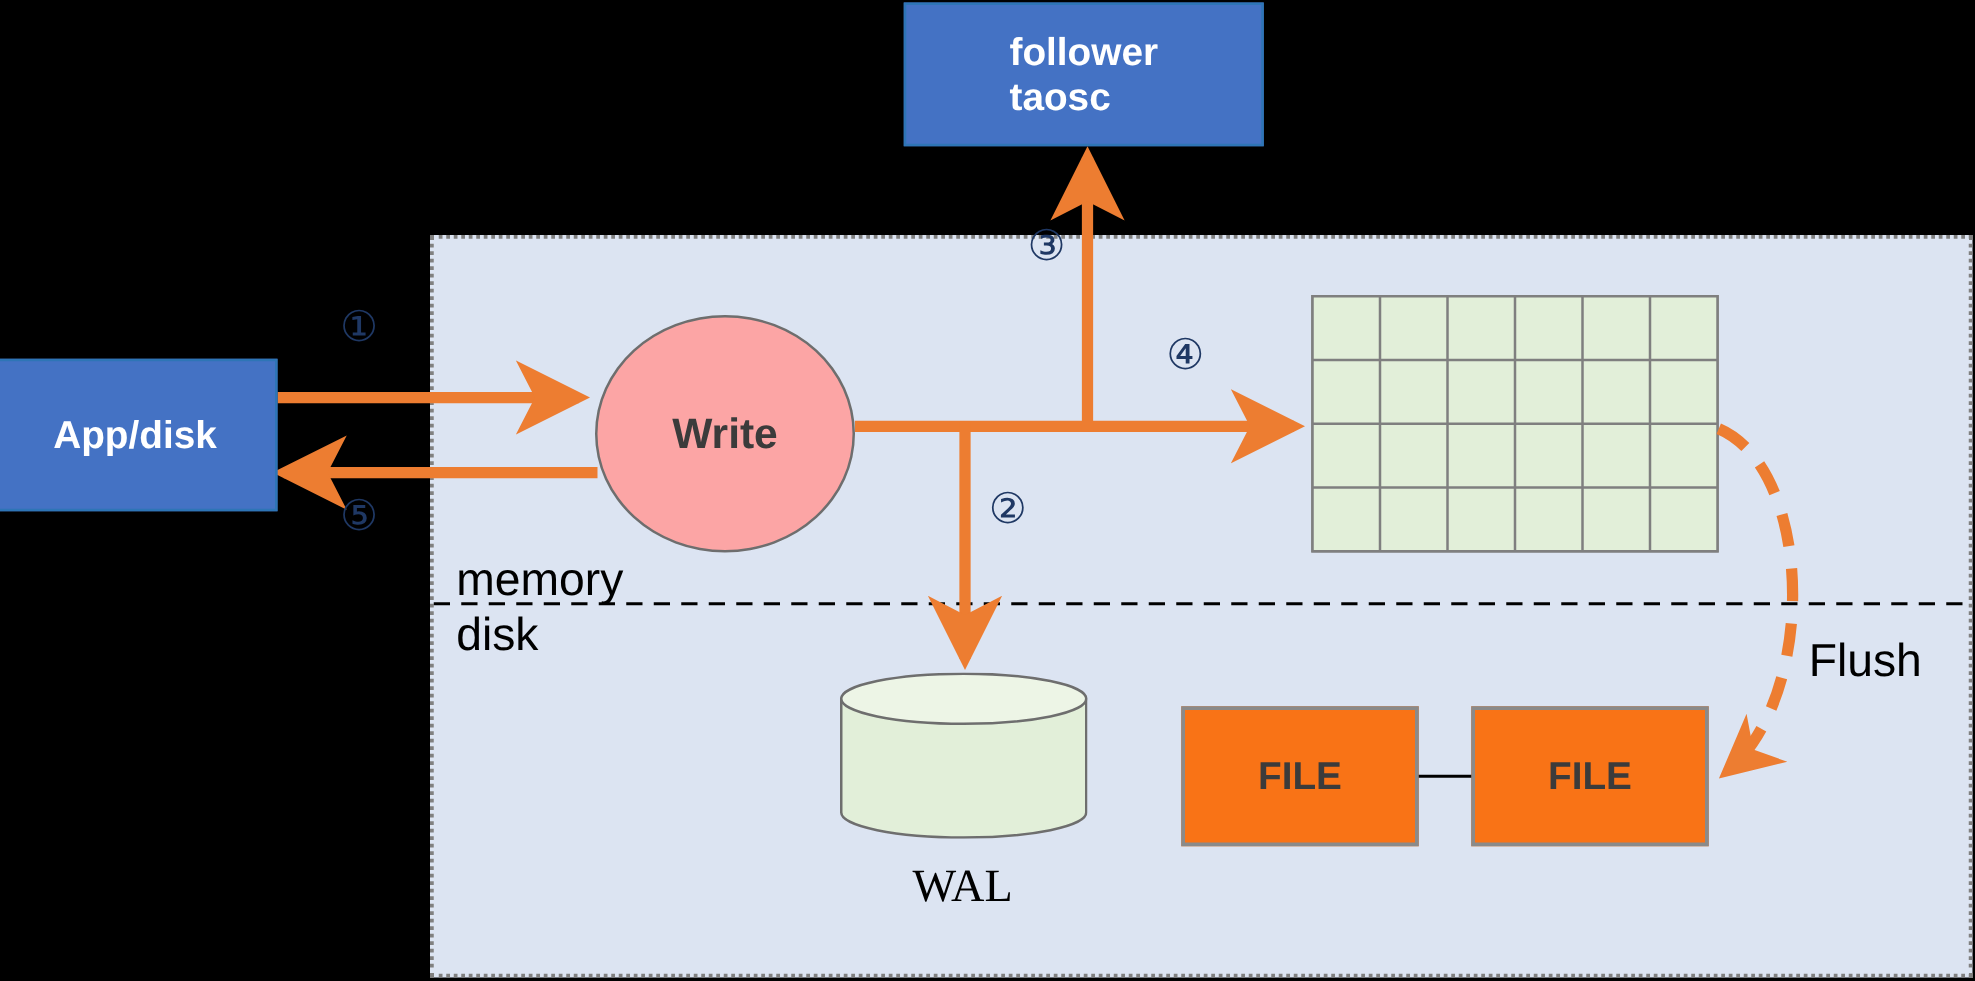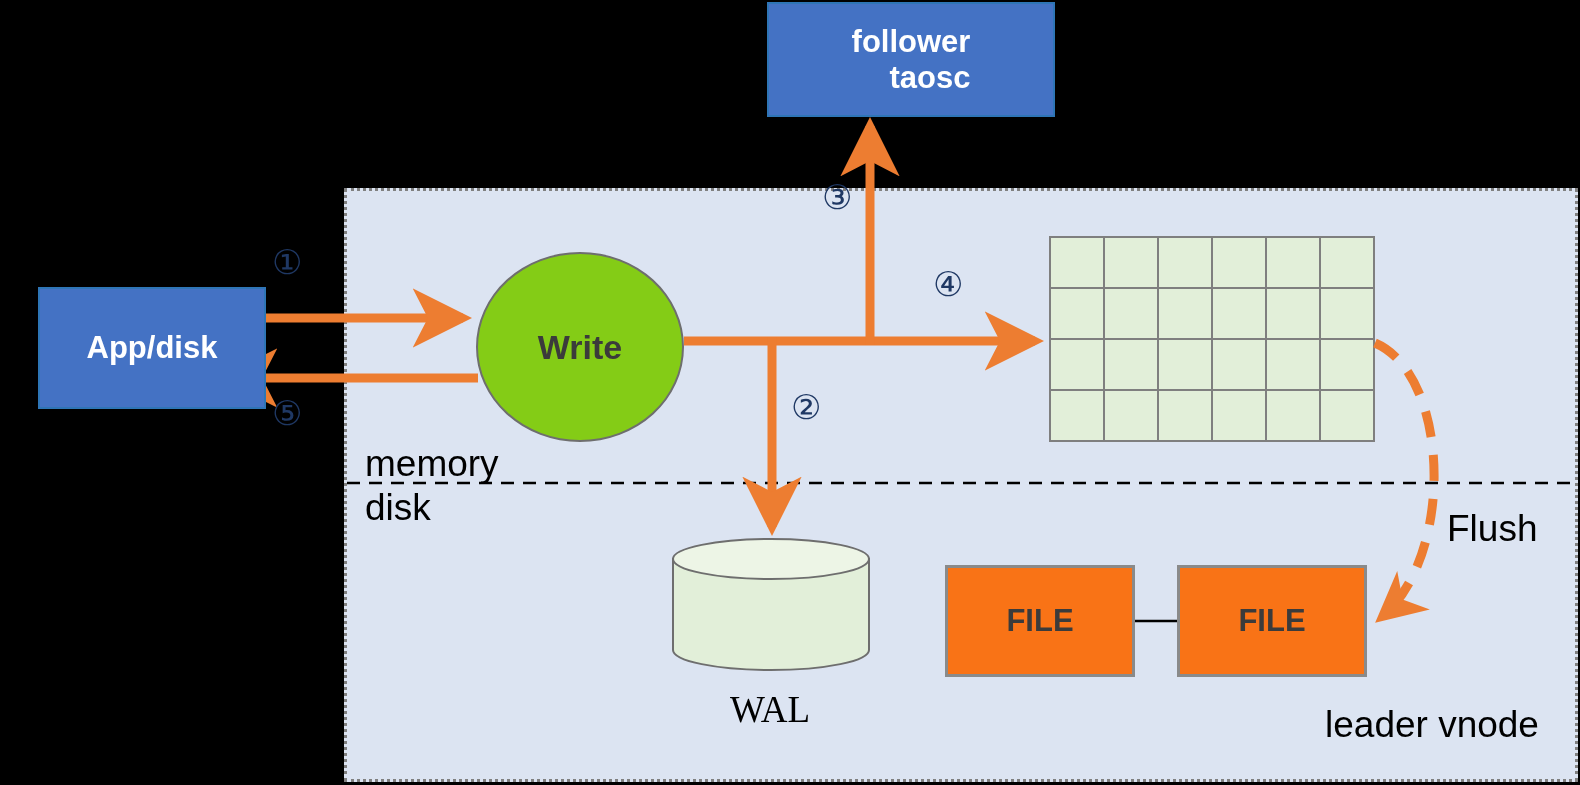--- a/index.html
+++ b/index.html
@@ -30,24 +30,23 @@
   
   .blue-box {
     position: absolute;
     background: #4472c4;
     border: 2px solid #2e75b6;
     color: #ffffff;
     font-weight: bold;
     display: flex;
     align-items: center;
     justify-content: center;
-    text-align: right;
+    text-align: left;
     line-height: 1.15;
     box-sizing: border-box;
-    margin-left: 44px;
   }
   #follower-vnode {
     left: 723px; top: 2px; width: 288px; height: 115px;
     font-size: 31px;
   }
   #app-taosc {
     left: -6px; top: 287px; width: 228px; height: 122px;
     font-size: 31px;
     justify-content: center;
   }
@@ -59,21 +58,21 @@
     background: #dce4f2;
     border: 3px dotted #808080;
     box-sizing: border-box;
   }
   
   #write-ellipse {
     position: absolute;
     left: 476px; top: 252px;
     width: 208px; height: 190px;
     border-radius: 50%;
-    background: #84cc16;
+    background: #fca5a5;
     border: 2px solid #6e6e6e;
     display: flex;
     align-items: center;
     justify-content: center;
     box-sizing: border-box;
   }
   #write-ellipse .lbl {
     font-size: 34px;
     font-weight: bold;
     color: #3b3b3b;
@@ -218,21 +217,20 @@
     </span>
   </div>
 
   <div class="blue-box" id="app-taosc">
     <span>App/disk</span>
   </div>
 
   <div class="txt plain-label" id="label-memory">memory</div>
   <div class="txt plain-label" id="label-disk">disk</div>
   <div class="txt plain-label" id="label-wal">WAL</div>
-  <div class="txt plain-label" id="label-leader">leader vnode</div>
   <div class="txt plain-label" id="label-flush">Flush</div>
 
   <div class="step-num" id="step-1">①</div>
   <div class="step-num" id="step-2">②</div>
   <div class="step-num" id="step-3">③</div>
   <div class="step-num" id="step-4">④</div>
   <div class="step-num" id="step-5">⑤</div>
 
 </div>
 

